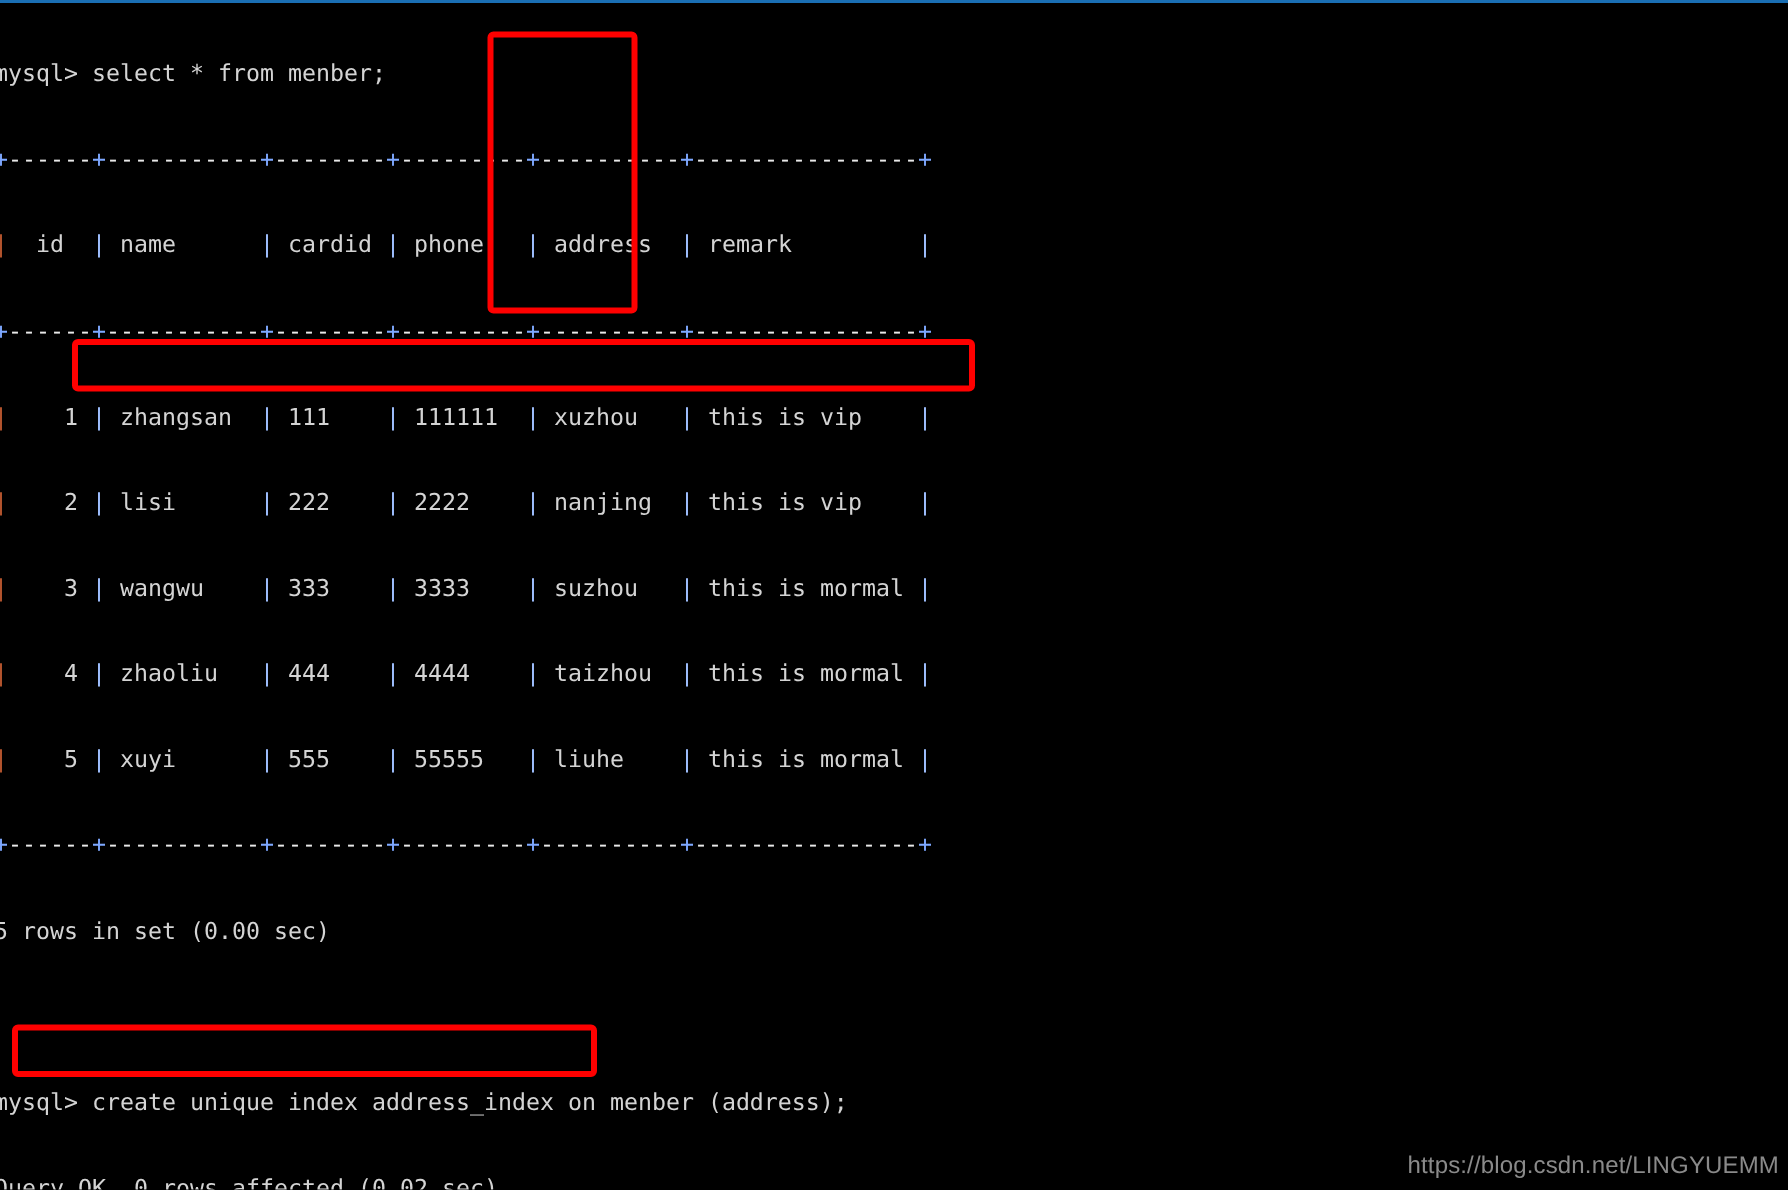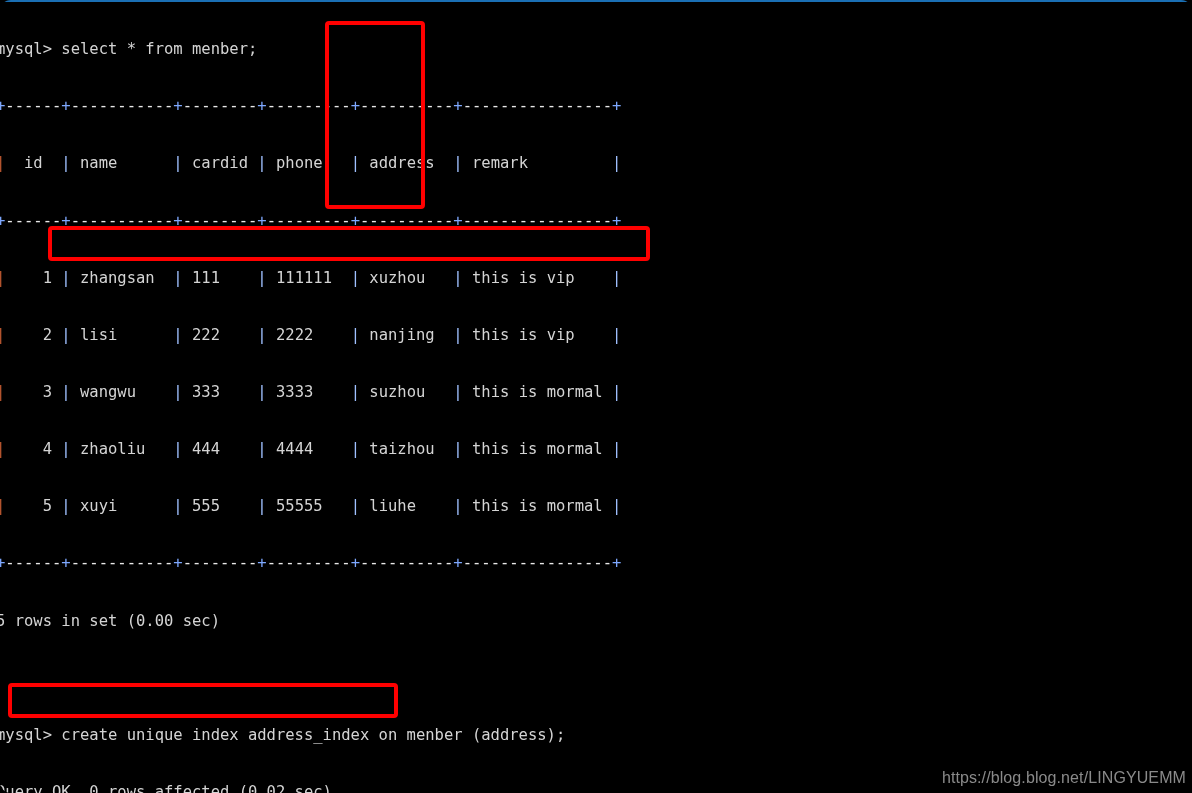--- a/index.html
+++ b/index.html
@@ -14,21 +14,20 @@
     overflow: hidden;
     font-family: "DejaVu Sans Mono", "Liberation Mono", monospace;
   }
 
   #screen {
     position: relative;
     width: 1192px;
     height: 793px;
     background: #000000;
     overflow: hidden;
-    border-radius: 11px;
   }
 
   
   #top-rule {
     position: absolute;
     left: 0;
     top: 0;
     width: 1192px;
     height: 2px;
     background: #1a6fb4;
@@ -133,15 +132,15 @@
     
     
     
     
   </div>
 
   <div class="redbox" id="redbox-address"></div>
   <div class="redbox" id="redbox-command"></div>
   <div class="redbox" id="redbox-unique"></div>
 
-  <div id="watermark">https://blog.blog.net/LINGYUEMM</div>
+  <div id="watermark">https://blog.csdn.net/LINGYUEMM</div>
 
 </div>
 
 </body></html>

